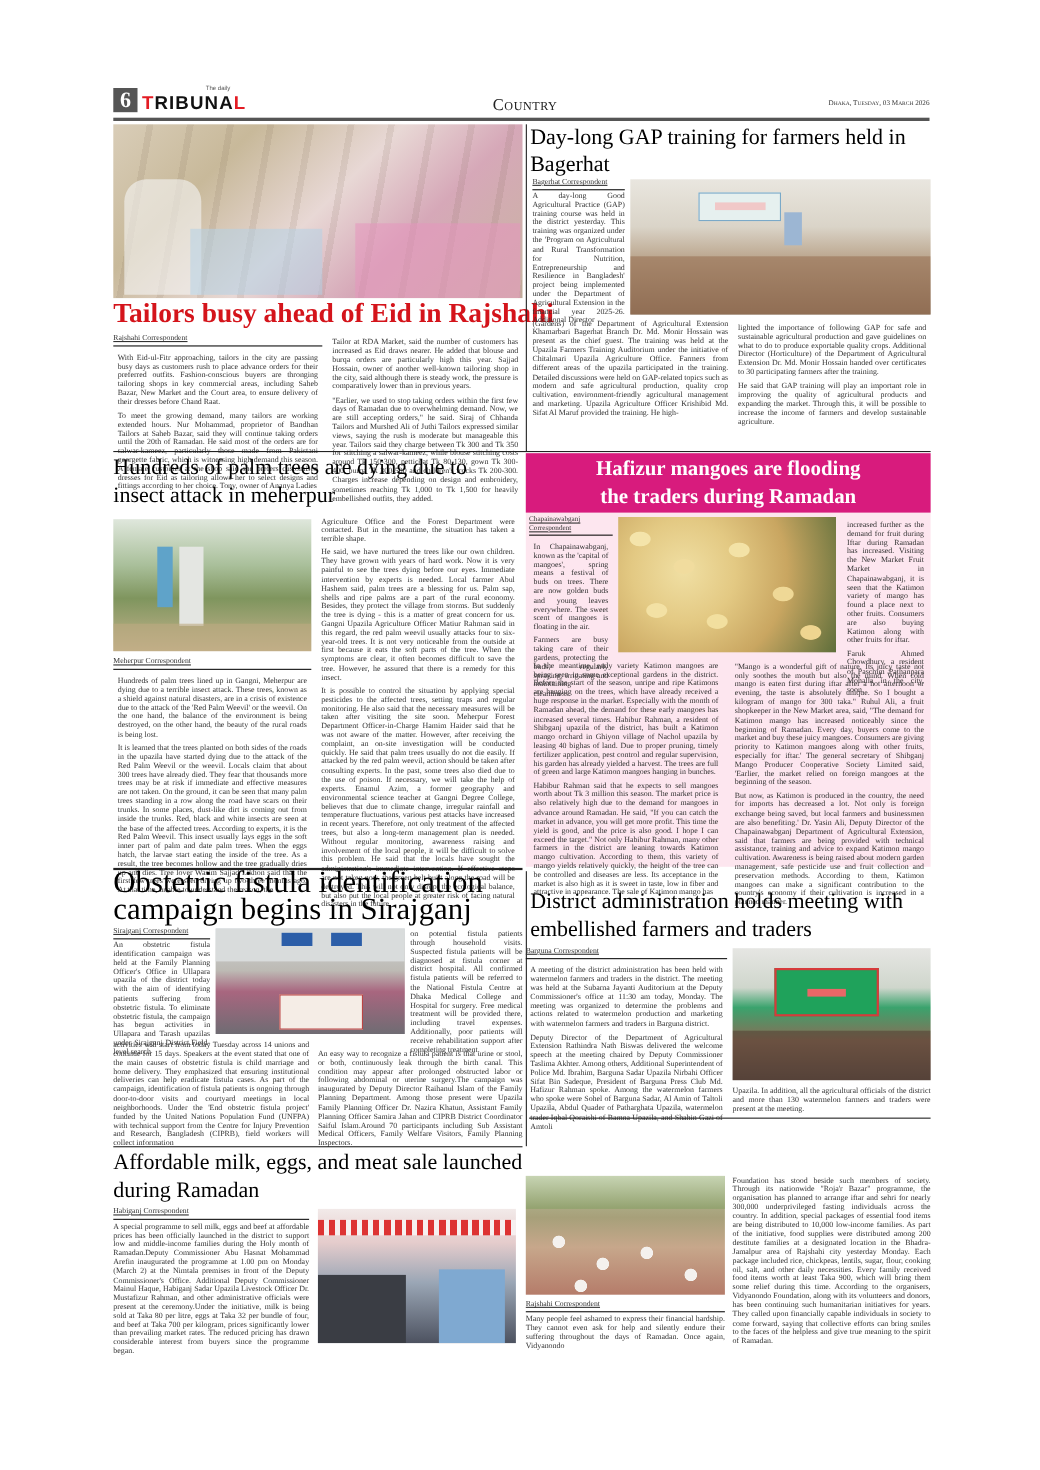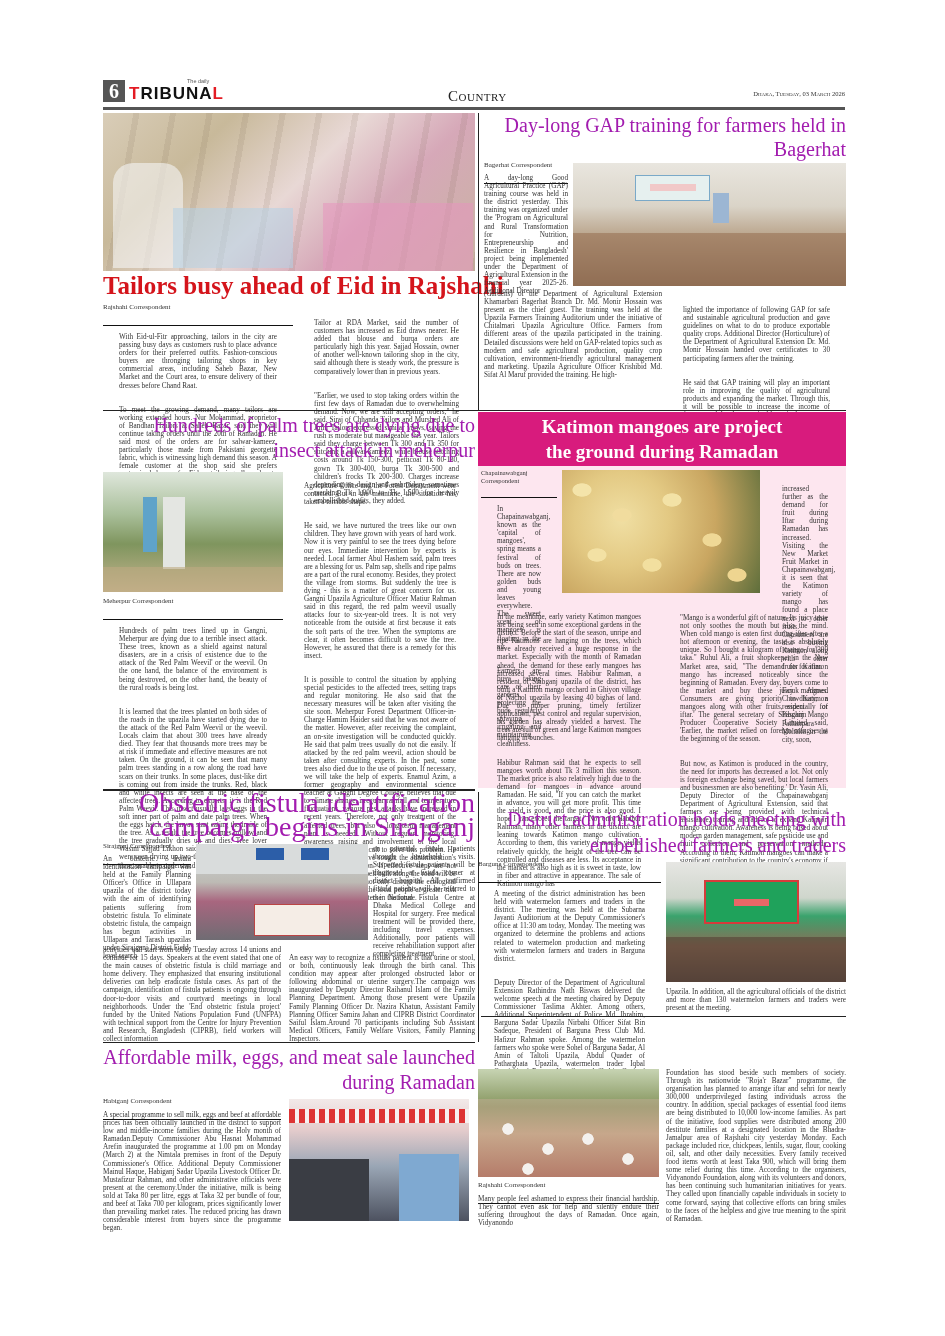--- a/index.html
+++ b/index.html
@@ -1,23 +1,23 @@
 <!DOCTYPE html>
 <html><head>
 <meta charset="utf-8">
 <style>
   * { box-sizing: border-box; margin: 0; padding: 0; }
   html, body { width: 945px; height: 1336px; background: #ffffff; overflow: hidden; }
   body { font-family: "Liberation Serif", "DejaVu Serif", serif; color: #222; position: relative; }
   .page { position: absolute; left: 0; top: 0; width: 945px; height: 1336px; }
   .abs { position: absolute; }
   .body-text { font-size: 7.2px; line-height: 8.1px; text-align: justify; color: #333; }
-  .body-text p { margin: 16px; }
-  .byline { font-size: 7px; line-height: 9px; color: #333; border-bottom: 1.5px solid #111; padding-bottom: 13px; }
-  .headline { font-family: "Liberation Serif", serif; color: #a21caf; text-align: right; font-weight: normal; line-height: 1.25; }
+  .body-text p { margin: 4px; }
+  .byline { font-size: 7px; line-height: 9px; color: #333; border-bottom: 1.5px solid #111; padding-bottom: 2px; text-decoration: underline; }
+  .headline { font-family: "Liberation Serif", serif; color: #000000; text-align: left; font-weight: normal; line-height: 1.25; }
   .photo { overflow: hidden; }
   .rule-v { position: absolute; background: #222; width: 1px; }
   .rule-h { position: absolute; background: #222; height: 1px; }
 
   
   .masthead { position: absolute; left: 103px; top: 78px; width: 742px; height: 28px; }
   .page-num { position: absolute; left: 0; top: 2px; width: 22px; height: 22px; background: #555; color: #fff; font-family: "Liberation Serif", serif; font-size: 20px; line-height: 22px; text-align: center; font-weight: bold; }
   .logo { position: absolute; left: 26px; top: 6px; font-family: "Liberation Sans", sans-serif; font-weight: bold; font-size: 17px; letter-spacing: 1px; color: #111; }
   .logo .red { color: #e31b23; }
   .logo-daily { position: absolute; left: 84px; top: 0px; font-family: "Liberation Sans", sans-serif; font-size: 5.5px; color: #555; }
@@ -102,22 +102,22 @@
     <p>It is learned that the trees planted on both sides of the roads in the upazila have started dying due to the attack of the Red Palm Weevil or the weevil. Locals claim that about 300 trees have already died. They fear that thousands more trees may be at risk if immediate and effective measures are not taken. On the ground, it can be seen that many palm trees standing in a row along the road have scars on their trunks. In some places, dust-like dirt is coming out from inside the trunks. Red, black and white insects are seen at the base of the affected trees. According to experts, it is the Red Palm Weevil. This insect usually lays eggs in the soft inner part of palm and date palm trees. When the eggs hatch, the larvae start eating the inside of the tree. As a result, the tree becomes hollow and the tree gradually dries up and dies. Tree lover Wasim Sajjad Likhon said that the first few trees were seen drying up two-three months ago. At that time, unable to understand the reason, the</p>
   </div>
   <div class="abs body-text" style="left:288px; top:466px; width:184px;">
     <p>Agriculture Office and the Forest Department were contacted. But in the meantime, the situation has taken a terrible shape.</p>
     <p>He said, we have nurtured the trees like our own children. They have grown with years of hard work. Now it is very painful to see the trees dying before our eyes. Immediate intervention by experts is needed. Local farmer Abul Hashem said, palm trees are a blessing for us. Palm sap, shells and ripe palms are a part of the rural economy. Besides, they protect the village from storms. But suddenly the tree is dying - this is a matter of great concern for us. Gangni Upazila Agriculture Officer Matiur Rahman said in this regard, the red palm weevil usually attacks four to six-year-old trees. It is not very noticeable from the outside at first because it eats the soft parts of the tree. When the symptoms are clear, it often becomes difficult to save the tree. However, he assured that there is a remedy for this insect.</p>
     <p>It is possible to control the situation by applying special pesticides to the affected trees, setting traps and regular monitoring. He also said that the necessary measures will be taken after visiting the site soon. Meherpur Forest Department Officer-in-Charge Hamim Haider said that he was not aware of the matter. However, after receiving the complaint, an on-site investigation will be conducted quickly. He said that palm trees usually do not die easily. If attacked by the red palm weevil, action should be taken after consulting experts. In the past, some trees also died due to the use of poison. If necessary, we will take the help of experts. Enamul Azim, a former geography and environmental science teacher at Gangni Degree College, believes that due to climate change, irregular rainfall and temperature fluctuations, various pest attacks have increased in recent years. Therefore, not only treatment of the affected trees, but also a long-term management plan is needed. Without regular monitoring, awareness raising and involvement of the local people, it will be difficult to solve this problem. He said that the locals have sought the administration's immediate intervention. If effective steps are not taken now, the green belt built along the road will be destroyed. This will not only disrupt the ecological balance, but also put the local people at greater risk of facing natural disasters in the future.</p>
   </div>
 
   <div class="katimon-bg"></div>
   <div class="katimon-head">
-    <div>Katimon mangoes are project</div>
-    <div>the ground during Ramadan</div>
+    <div>Hafizur mangoes are flooding</div>
+    <div>the traders during Ramadan</div>
   </div>
   <div class="abs byline" style="left:481px; top:469px; width:76px; font-size:6.5px; line-height:7.5px;">
     <div>Chapainawabganj</div>
     <div>Correspondent</div>
   </div>
   <div class="abs body-text" style="left:481px; top:489px; width:76px;">
     <p>In Chapainawabganj, known as the 'capital of mangoes', spring means a festival of buds on trees. There are now golden buds and young leaves everywhere. The sweet scent of mangoes is floating in the air.</p>
     <p>Farmers are busy taking care of their gardens, protecting the buds, regularly spraying, irrigating and maintaining cleanliness.</p>
   </div>
   <div class="abs photo ph-mango" style="left:562px; top:470px; width:198px; height:123px;">

